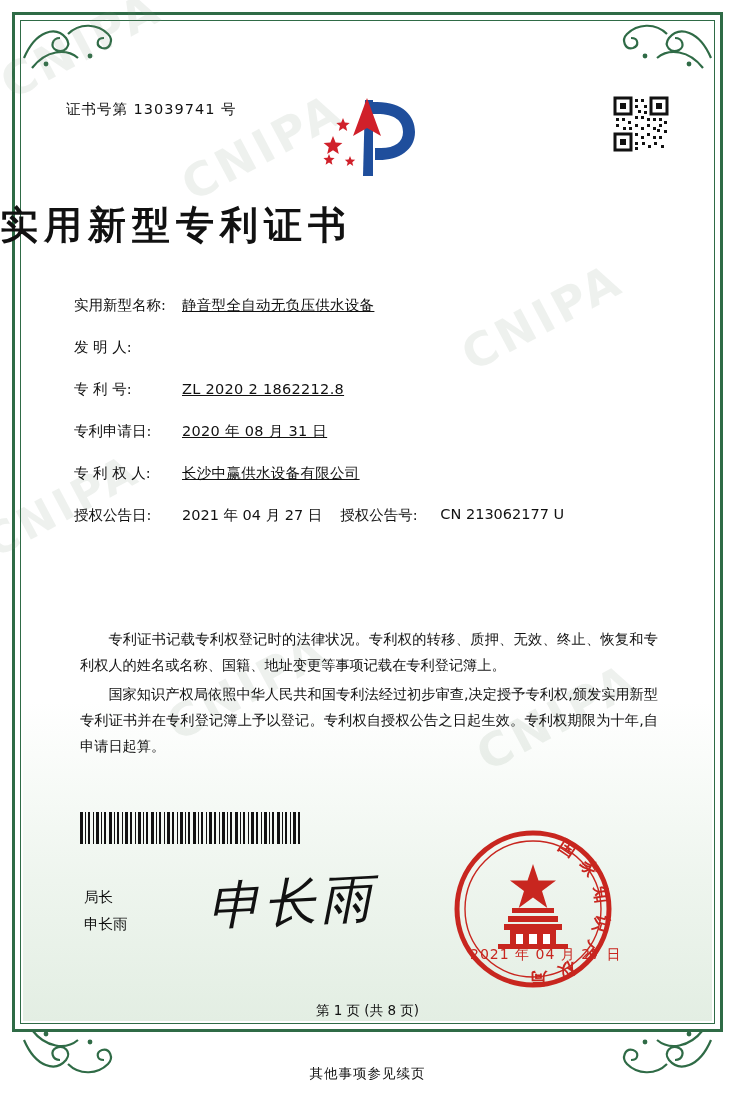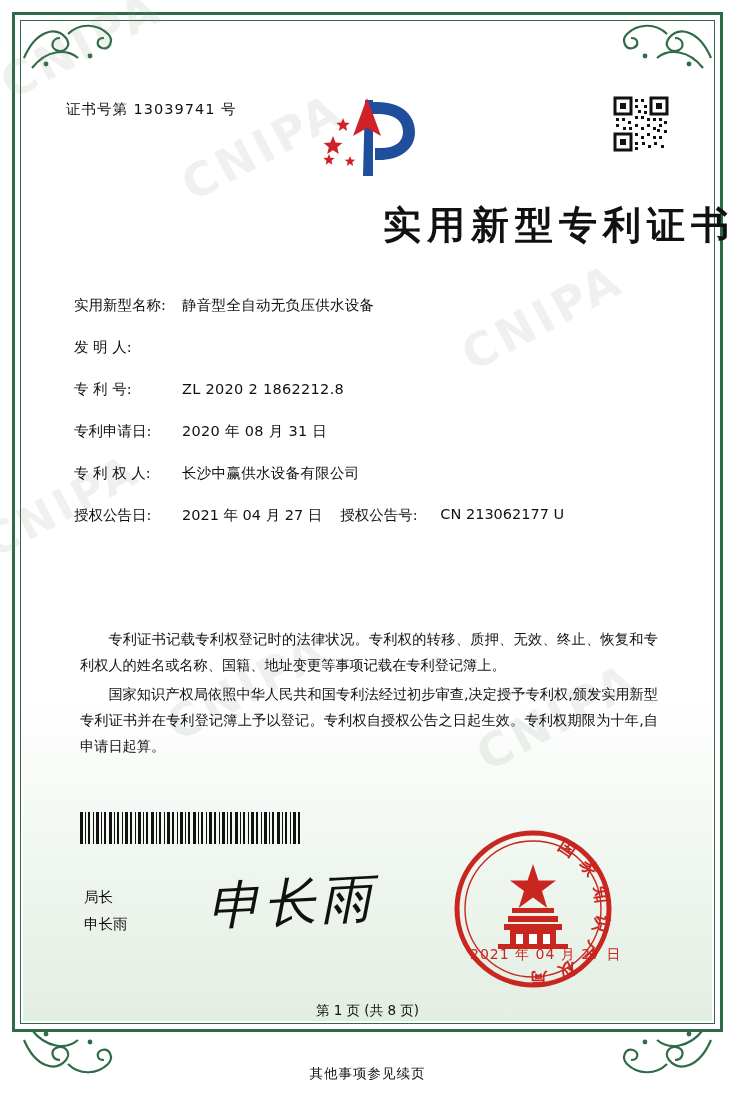--- a/index.html
+++ b/index.html
@@ -107,21 +107,21 @@
     top: 92px;
     transform: translateX(-50%);
     width: 130px;
     height: 90px;
   }
   .title {
     position: absolute;
     left: 0;
     top: 200px;
     width: 735px;
-    text-align: right;
+    text-align: left;
     font-size: 38px;
     font-weight: bold;
     letter-spacing: 6px;
     color: #111;
     font-family: "DejaVu Serif", "Liberation Serif", serif;
   }
 
   .fields {
     position: absolute;
     left: 74px;
@@ -138,20 +138,21 @@
   }
   .f-label {
     width: 108px;
     flex: 0 0 108px;
     letter-spacing: 0px;
     white-space: nowrap;
   }
   .f-value {
     flex: 1 1 auto;
     letter-spacing: 0.3px;
+    text-decoration: underline;
   }
   .field-row2 {
     display: flex;
     align-items: flex-start;
     margin-bottom: 22px;
     font-size: 14.5px;
     color: #111;
     margin-top: 16px;
   }
   .col2 {

